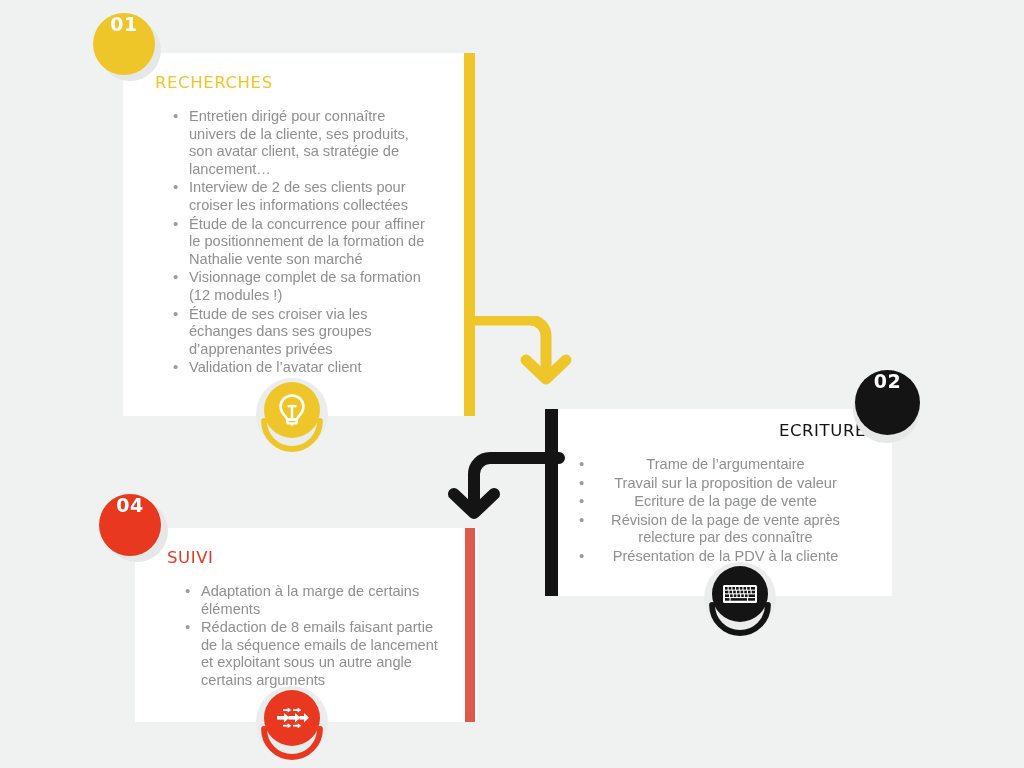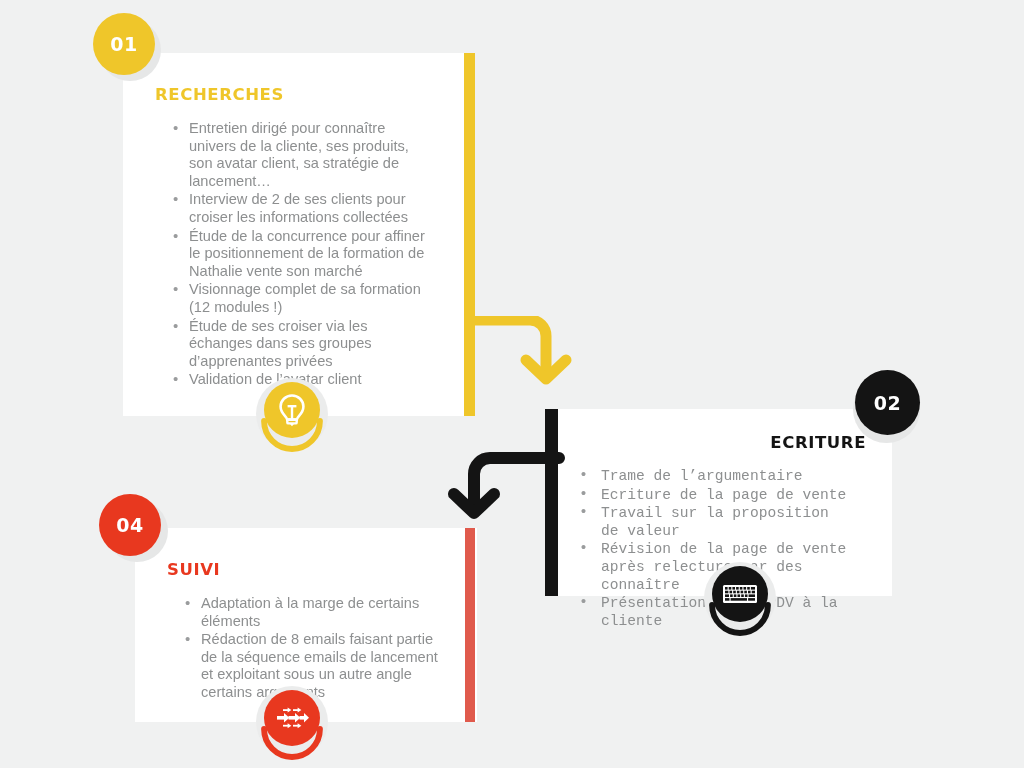--- a/index.html
+++ b/index.html
@@ -25,24 +25,24 @@
   .card {
     position: absolute;
     background: #ffffff;
     box-sizing: border-box;
   }
   .card-bar {
     position: absolute;
     box-sizing: border-box;
   }
   .card-title {
-    font-weight: bold;
+    font-weight: normal;
     font-size: 16.5px;
     letter-spacing: 0.6px;
-    margin: 12px 0 2px 0;
+    margin: 0 0 2px 0;
     font-family: "DejaVu Sans", sans-serif;
   }
   ul.bullets {
     list-style: none;
     margin: 16px;
     padding: 0;
   }
   ul.bullets li {
     position: relative;
     color: #8d8f90;
@@ -59,38 +59,36 @@
     content: "\2022";
     position: absolute;
     left: 2px;
     top: -1px;
     color: #9a9c9d;
     font-size: 15px;
   }
   ul.bullets.right li {
     padding-right: 0;
     padding-left: 22px;
-    text-align: left;
-    font-family: Liberation Mono, monospace;
+    text-align: center;
   }
   ul.bullets.right li::before {
     content: "\2022";
     position: absolute;
     left: 0px;
     top: -1px;
     color: #9a9c9d;
     font-size: 15px;
   }
 
   
   .num-badge {
     position: absolute;
     border-radius: 50%;
     display: flex;
-    align-items: center;
     justify-content: center;
     color: #ffffff;
     font-weight: bold;
     font-size: 19px;
     letter-spacing: 0.5px;
     font-family: "DejaVu Sans", sans-serif;
     z-index: 6;
   }
   .badge-shadow {
     position: absolute;
@@ -183,22 +181,22 @@
       <path d="M58 44 L78 63 L98 44" fill="none" stroke="#efc62a" stroke-width="11" stroke-linecap="round" stroke-linejoin="round"></path>
     </svg>
   </div>
 
   <div class="badge-shadow" style="left:853px; top:376px; width:67px; height:67px;"></div>
   <div class="card" style="left:545px; top:409px; width:347px; height:187px;">
     <div style="padding:12px 26px 0 18px;">
       <div class="card-title" style="color:#141414; text-align:right;">ECRITURE</div>
       <ul class="bullets right">
         <li>Trame de l’argumentaire</li>
+        <li>Travail sur la proposition de valeur</li>
         <li>Ecriture de la page de vente</li>
-        <li>Travail sur la proposition de valeur</li>
         <li>Révision de la page de vente après relecture par des connaître</li>
         <li>Présentation de la PDV à la cliente</li>
       </ul>
     </div>
   </div>
   <div class="card-bar" style="left:545px; top:409px; width:13px; height:187px; background:#141414;"></div>
   <div class="num-badge" style="left:855px; top:370px; width:65px; height:65px; background:#141414;">
     <span>02</span>
   </div>
 

